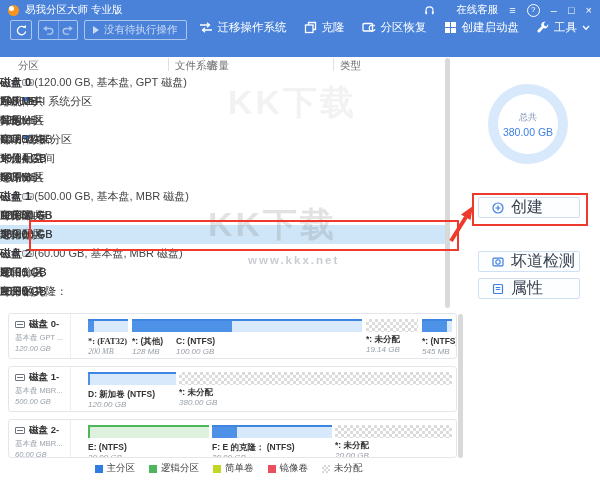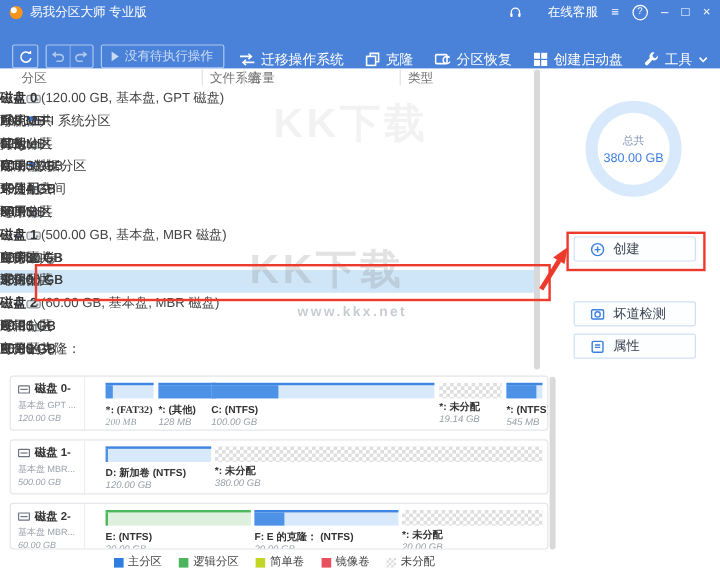--- a/index.html
+++ b/index.html
@@ -13,21 +13,21 @@
   .logo::after{content:"";position:absolute;left:1px;top:1px;width:5px;height:5px;border-radius:50%;background:#fff;}
   .wtitle{color:#fff;font-size:10.5px;margin-left:6px;white-space:nowrap;}
   .tb-right{margin-left:auto;display:flex;align-items:center;gap:11px;color:#fff;}
   .svc{display:flex;align-items:center;gap:21px;font-size:10.5px;color:#fff;cursor:pointer;}
   .wc{font-size:11px;line-height:20px;color:#fff;cursor:pointer;}
   .help-circle{width:11px;height:11px;border:1px solid #fff;border-radius:50%;font-size:8px;
                display:flex;align-items:center;justify-content:center;}
 
   
   .toolbar{position:absolute;left:0;top:20px;width:600px;height:37px;background:#4a82da;
-           display:flex;align-items:flex-end;padding:0 10px;box-sizing:border-box;}
+           display:flex;align-items:flex-start;padding:0 10px;box-sizing:border-box;}
   .tbox{height:20px;border:1px solid rgba(255,255,255,.55);border-radius:2px;
         display:flex;align-items:center;justify-content:center;box-sizing:border-box;cursor:pointer;}
   .tbox svg{display:block;}
   .refresh{width:22px;margin-right:6px;}
   .undoredo{width:40px;margin-right:6px;padding:0;}
   .undoredo .half{width:50%;height:100%;display:flex;align-items:center;justify-content:center;opacity:.55;}
   .undoredo .half:first-child{border-right:1px solid rgba(255,255,255,.55);}
   .pending{padding:0 8px;gap:5px;color:rgba(255,255,255,.7);font-size:10.5px;}
   .play-tri{width:0;height:0;border-left:6px solid rgba(255,255,255,.7);
             border-top:4px solid transparent;border-bottom:4px solid transparent;}
@@ -61,21 +61,21 @@
   .sb{position:absolute;background:#d9d9d9;border-radius:3px;}
 
   
   .donut{position:absolute;left:488px;top:84px;width:80px;height:80px;border-radius:50%;
          border:10px solid #d9e9fc;box-sizing:border-box;display:flex;flex-direction:column;
          align-items:center;justify-content:center;background:#fff;}
   .donut .dlabel{font-size:9px;color:#7f92b5;}
   .donut .dvalue{font-size:10.5px;color:#3d7fe0;margin-top:2px;white-space:nowrap;}
   .side-btn{position:absolute;left:478px;width:102px;height:21px;border:1px solid #cfe0f5;border-radius:2px;
             background:#fdfeff;display:flex;align-items:center;padding-left:13px;gap:7px;box-sizing:border-box;cursor:pointer;}
-  .side-btn span{font-size:11px;color:#3a4350;}
+  .side-btn span{font-size:16px;color:#3a4350;}
 
   
   .wm-big{position:absolute;font-size:34px;font-weight:900;letter-spacing:3px;
           color:rgba(125,125,125,.22);z-index:3;pointer-events:none;white-space:nowrap;}
   .wm-big.faint{color:rgba(125,125,125,.10);}
   .wm-url{position:absolute;font-size:11.5px;font-weight:bold;letter-spacing:2px;color:#c9cdd2;z-index:3;pointer-events:none;}
 
   
   .card{position:absolute;left:8px;width:449px;background:#fff;border:1px solid #e4e6ea;border-radius:3px;box-sizing:border-box;overflow:hidden;}
   .card .left{position:absolute;left:0;top:0;bottom:0;width:62px;border-right:1px solid #ebedf0;padding:4px 0 0 6px;box-sizing:border-box;}

